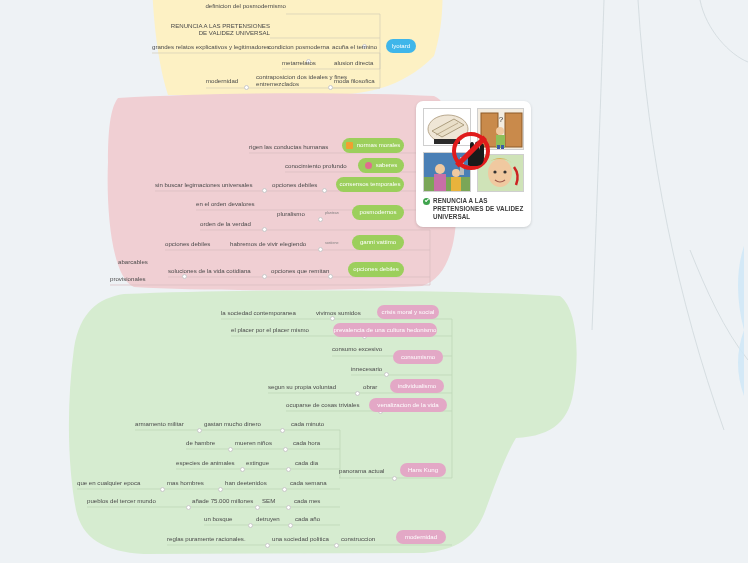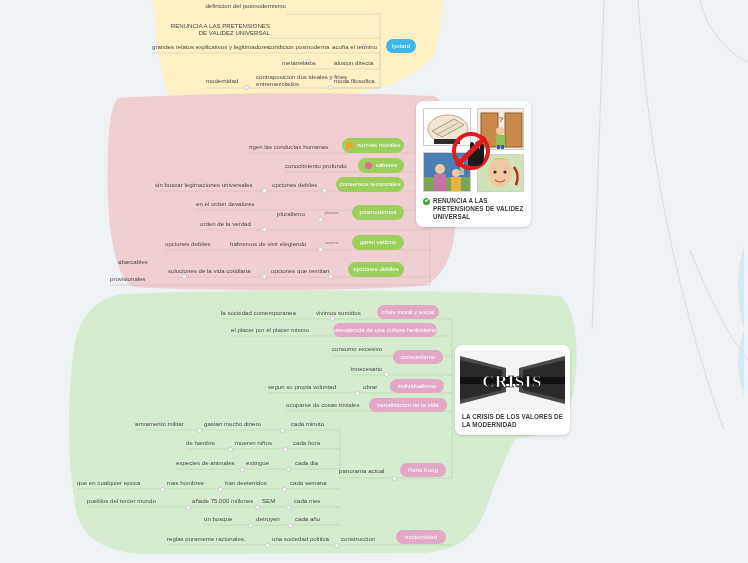--- a/index.html
+++ b/index.html
@@ -373,33 +373,14 @@
     <div class="caption">
       <span class="check"></span>
       <span class="cktxt">
         <span>RENUNCIA A LAS</span><br>
         <span>PRETENSIONES DE VALIDEZ</span><br>
         <span>UNIVERSAL</span>
       </span>
     </div>
   </div>
 
-  <div class="card" style="left:455px; top:345px; width:115px; height:90px;">
-    <div class="crisisimg">
-      <svg viewBox="0 0 105 60" width="105" height="60">
-        <rect width="105" height="60" fill="#f4f4f4"></rect>
-        <path d="M0 6 L46 18 L46 42 L0 54 Z" fill="#4a4a4a"></path>
-        <path d="M0 10 L42 20 L42 40 L0 50 Z" fill="#2a2a2a"></path>
-        <path d="M105 6 L59 18 L59 42 L105 54 Z" fill="#4a4a4a"></path>
-        <path d="M105 10 L63 20 L63 40 L105 50 Z" fill="#2a2a2a"></path>
-        <rect x="0" y="27" width="105" height="7" fill="#111"></rect>
-        <text x="52" y="37" font-size="17" font-weight="bold" fill="#ffffff" font-family="'Liberation Serif', serif" text-anchor="middle" letter-spacing="0.5" stroke="#000" stroke-width="0.6">CRISIS</text>
-      </svg>
-    </div>
-    <div class="caption">
-      <span class="cktxt">
-        <span>LA CRISIS DE LOS VALORES DE</span><br>
-        <span>LA MODERNIDAD</span>
-      </span>
-    </div>
-  </div>
 
 </div>
 
 </body></html>

